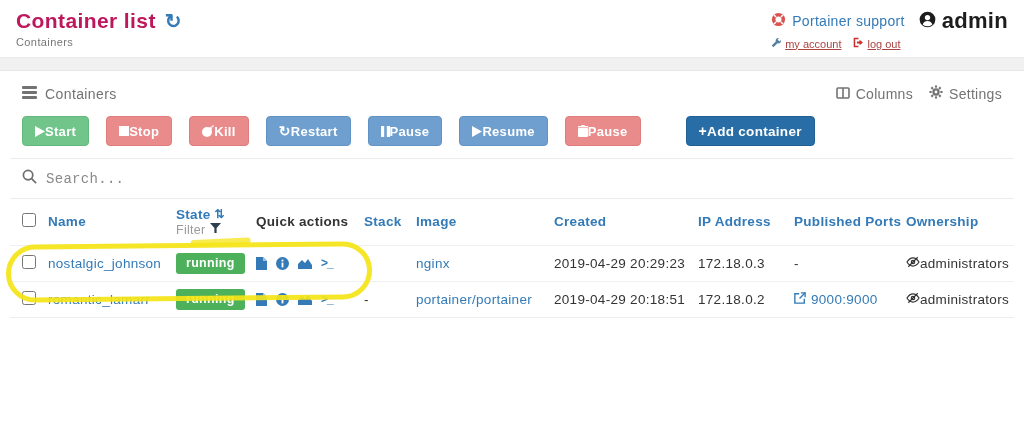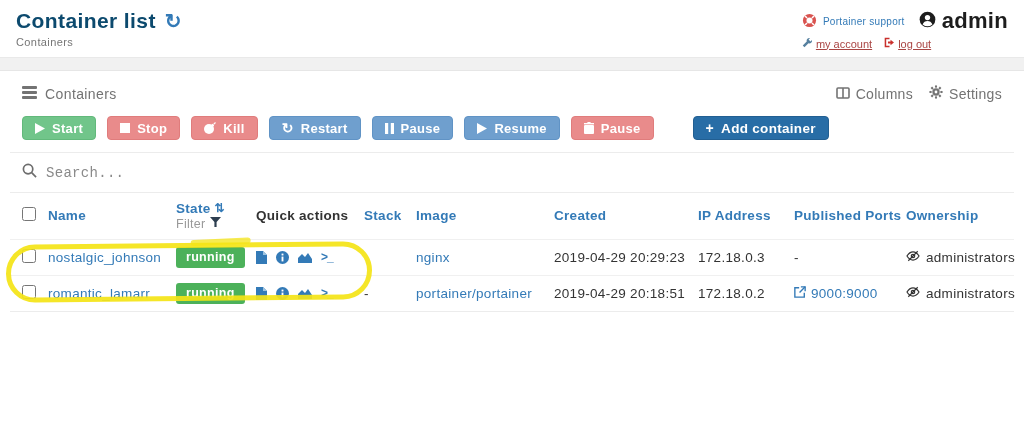--- a/index.html
+++ b/index.html
@@ -2,45 +2,45 @@
 <html><head>
 <meta charset="utf-8">
 <style>
   * { margin:0; padding:0; box-sizing:border-box; }
   html,body { width:1024px; height:435px; background:#fff; overflow:hidden;
     font-family:"Liberation Sans", sans-serif; color:#333; position:relative; }
 
   
   .top-header { height:57px; padding:9px 16px 0 16px; position:relative; }
   .page-title-row { display:flex; align-items:center; gap:9px; }
-  .page-title { font-size:21px; font-weight:600; color:#0c4a6e; letter-spacing:.4px; }
+  .page-title { font-size:21px; font-weight:600; color:#be185d; letter-spacing:.4px; }
   .refresh-glyph { color:#337ab7; font-size:20px; font-weight:700; cursor:pointer; line-height:1; }
   .breadcrumb { font-size:11px; color:#767676; margin-top:3px; letter-spacing:.4px; }
   .header-right { position:absolute; right:16px; top:8px; text-align:right; }
   .header-right-top { display:flex; align-items:center; gap:14px; justify-content:flex-end; }
-  .support-link { display:flex; align-items:center; gap:6px; color:#337ab7; font-size:10px; letter-spacing:.3px; cursor:pointer; }
+  .support-link { display:flex; align-items:center; gap:6px; color:#337ab7; font-size:14px; letter-spacing:.3px; cursor:pointer; }
   .user-menu { display:flex; align-items:center; gap:6px; font-size:22px; font-weight:700; color:#1d1d1d; cursor:pointer; letter-spacing:.3px; }
   .header-right-bottom { margin-top:3px; display:flex; gap:12px; justify-content:flex-start; align-items:center; }
   .small-link { font-size:11px; color:#a94442; text-decoration:underline; display:flex; align-items:center; gap:3px; cursor:pointer; }
 
   
   .band { height:14px; background:#f1f1f1; border-top:1px solid #e9e9e9; border-bottom:1px solid #e6e6e6; }
 
   
   .panel { margin:0 10px; background:#fff; }
   .panel-header { display:flex; justify-content:space-between; align-items:center; padding:14px 12px 12px 12px; }
   .panel-title { display:flex; align-items:center; gap:8px; color:#737373; font-size:14px; letter-spacing:.4px; }
   .panel-header-actions { display:flex; gap:16px; color:#737373; font-size:14px; letter-spacing:.3px; }
   .panel-header-actions > div { display:flex; align-items:center; gap:6px; cursor:pointer; }
 
   
   .toolbar { padding:2px 12px 12px 12px; display:flex; align-items:center; }
   .btn { border:1px solid rgba(0,0,0,.1); border-radius:4px; color:#fff; font-size:13px;
-    font-weight:700; letter-spacing:.3px; padding:0 12px; height:24px; display:flex;
-    align-items:center; gap:7px; cursor:pointer; margin-right:11px;
+    font-weight:700; letter-spacing:.3px; padding:0 12px; height:30px; display:flex;
+    align-items:center; cursor:pointer; margin-right:17px;
     font-family:"Liberation Sans", sans-serif; }
   .btn-green  { background:#71c58a; border-color:#62b97b; }
   .btn-red    { background:#e98b8b; border-color:#e07c7c; }
   .btn-blue   { background:#6f9fce; border-color:#6093c5; }
   .btn-primary{ background:#286da6; border-color:#225f92; margin-left:28px; font-size:13.5px; }
   .btn svg { display:block; }
   .glyph-icon { font-size:14px; font-weight:700; line-height:1; }
 
   
   .search-row { border-top:1px solid #ececec; border-bottom:1px solid #ececec;
@@ -64,21 +64,21 @@
   tbody tr { border-top:1px solid #f0f0f0; }
   tbody tr:last-child { border-bottom:1px solid #ececec; }
   tbody td { height:36px; }
   .link { color:#337ab7; cursor:pointer; }
   .badge-running { display:inline-block; background:#4cb15a; color:#fff; font-size:12.5px;
     font-weight:700; padding:3px 10px 4px 10px; border-radius:3px; letter-spacing:.3px; }
   .qa-icons { display:flex; align-items:center; gap:9px; color:#337ab7; }
   .qa-icons > span { cursor:pointer; display:flex; align-items:center; }
   .console-glyph { font-weight:700; font-size:12px; letter-spacing:-1px; color:#337ab7; }
   .ports-cell { display:flex; align-items:center; gap:5px; color:#337ab7; cursor:pointer; }
-  .own-cell { display:flex; align-items:center; gap:6px; color:#333; }
+  .own-cell { display:flex; align-items:center; color:#333; }
   input[type=checkbox] { width:14px; height:14px; cursor:pointer; }
 
   
   .annotation { position:absolute; left:6px; top:243px; width:366px; height:58px;
     border:5px solid rgba(244,228,22,.92); border-radius:30px;
     transform:rotate(-.6deg); pointer-events:none; }
   .annotation:after { content:""; position:absolute; left:180px; top:-9px; width:60px; height:6px;
     background:rgba(244,228,22,.75); border-radius:3px; transform:rotate(-2deg); }
 </style>
 </head>

